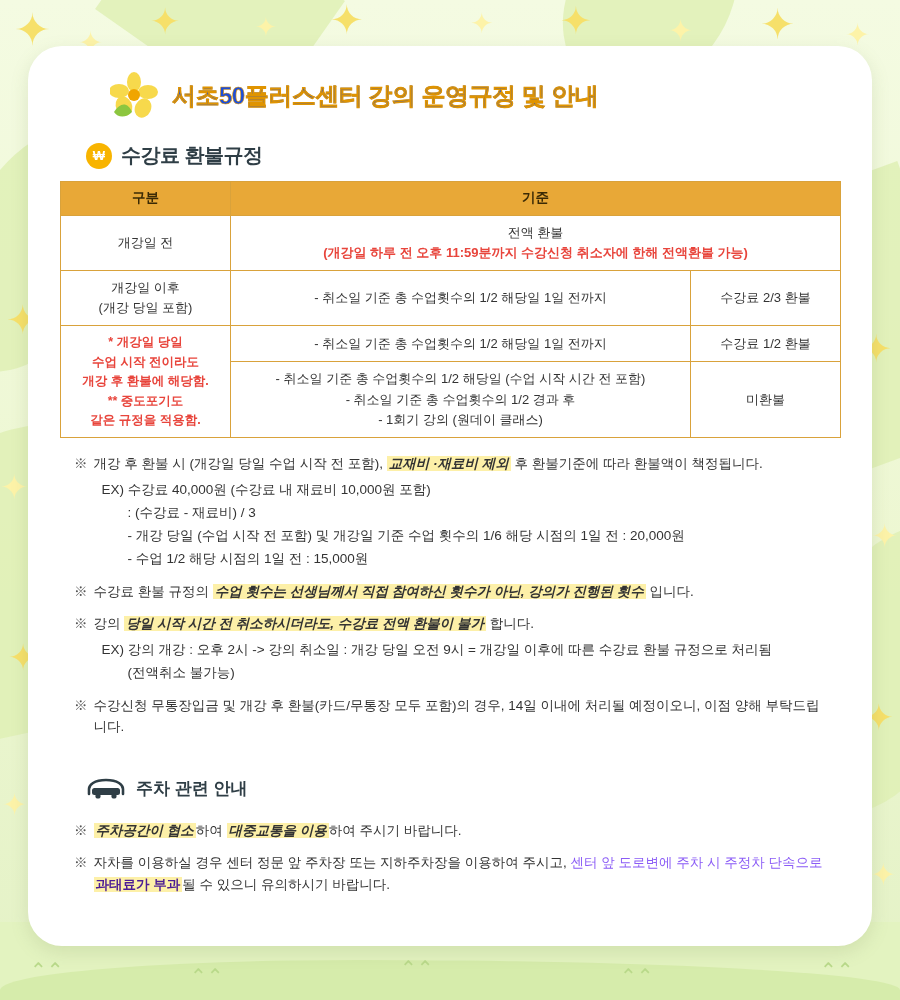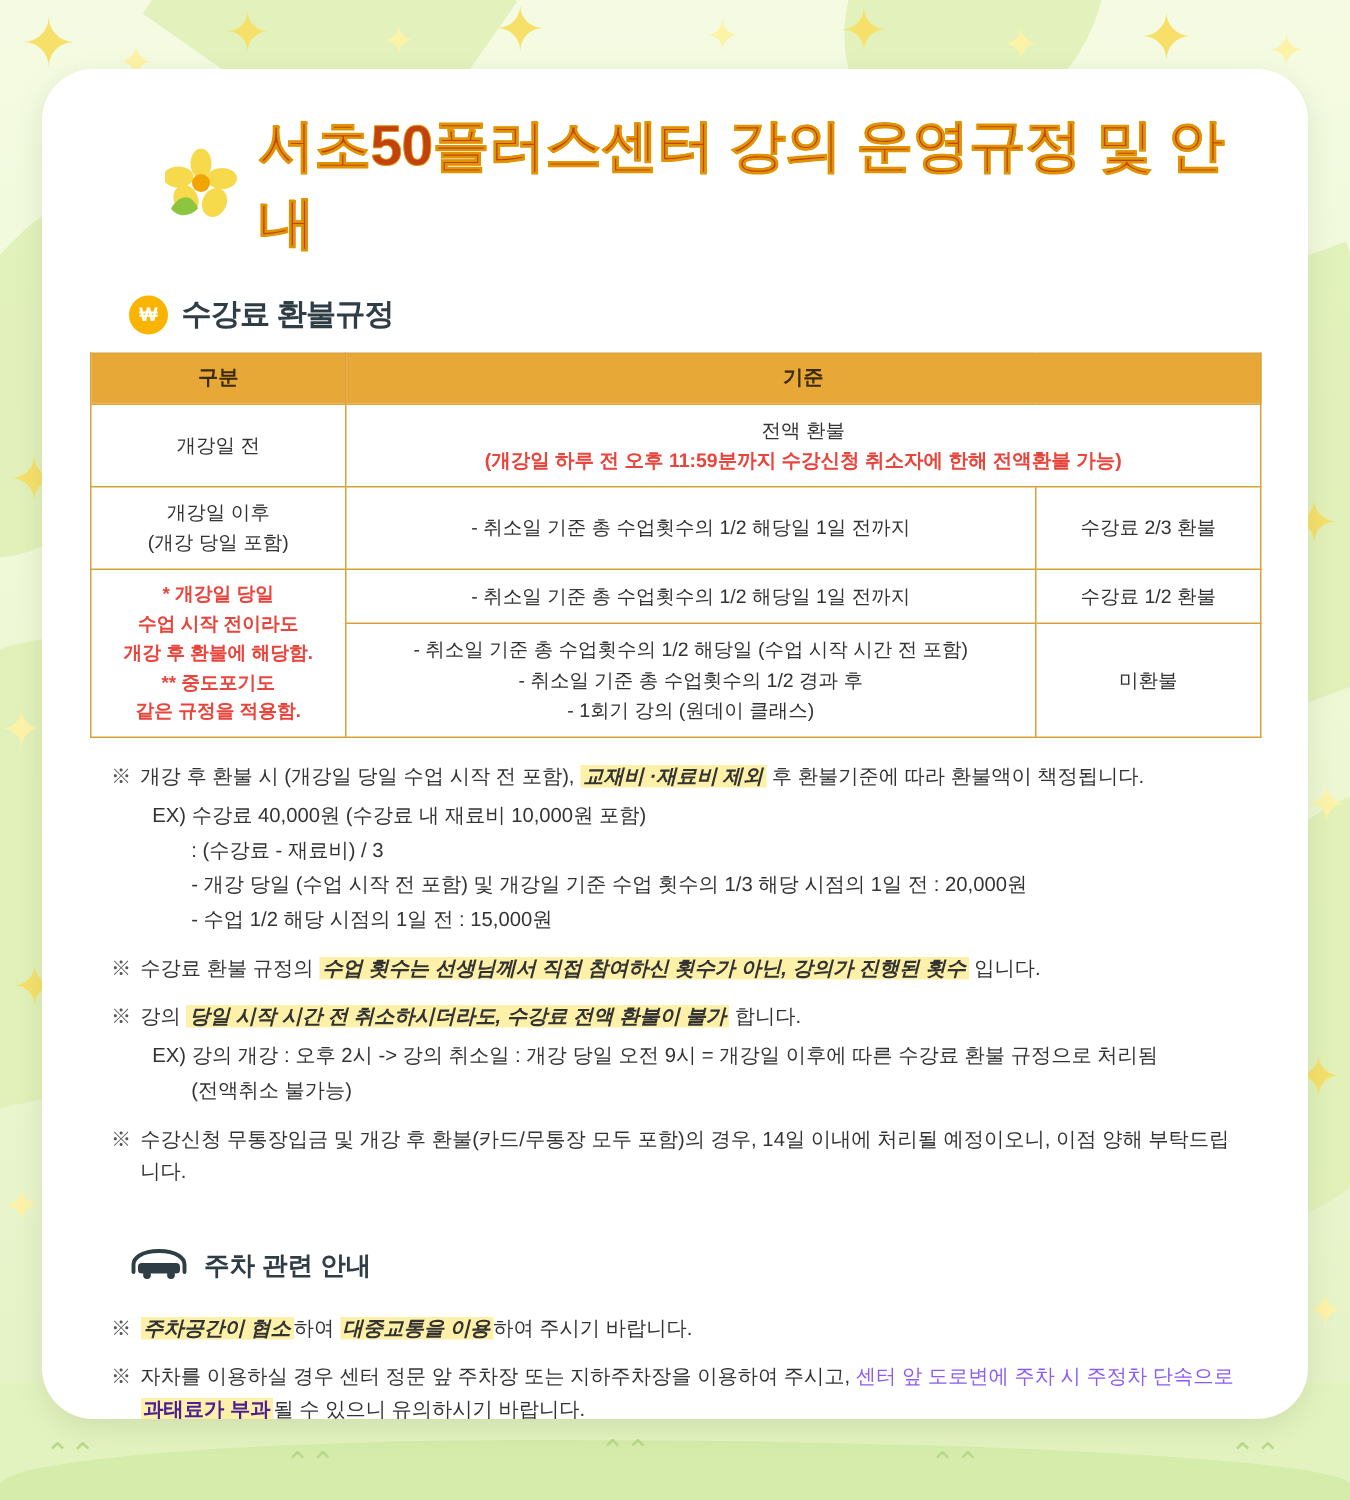--- a/index.html
+++ b/index.html
@@ -80,23 +80,23 @@
     padding-left: 50px;
   }
   .flower {
     position: relative;
     width: 48px;
     height: 48px;
     flex: 0 0 48px;
   }
   .title-text {
     font-family: "Liberation Sans", sans-serif;
-    font-size: 38px;
-    font-weight: bold;
-    color: #c2410c;
+    font-size: 24px;
+    font-weight: bold;
+    color: #1d4ed8;
     letter-spacing: -0.5px;
     -webkit-text-stroke: 0.6px #e09400;
   }
 
   
   .sec-head {
     display: flex;
     align-items: center;
     gap: 9px;
     margin: 22px 0 12px 26px;
@@ -315,21 +315,21 @@
     </table>
 
     <div class="notes">
       <div class="note">
         <span class="mark">※</span>
         <span class="body">
           <span>개강 후 환불 시 (개강일 당일 수업 시작 전 포함), <span class="hl">교재비 ·재료비 제외</span> 후 환불기준에 따라 환불액이 책정됩니다.</span>
           <div class="sub">
             <div>EX) 수강료 40,000원 (수강료 내 재료비 10,000원 포함)</div>
             <div class="sub2">: (수강료 - 재료비) / 3</div>
-            <div class="sub2">- 개강 당일 (수업 시작 전 포함) 및 개강일 기준 수업 횟수의 1/3 해당 시점의 1일 전 : 20,000원</div>
+            <div class="sub2">- 개강 당일 (수업 시작 전 포함) 및 개강일 기준 수업 횟수의 1/6 해당 시점의 1일 전 : 20,000원</div>
             <div class="sub2">- 수업 1/2 해당 시점의 1일 전 : 15,000원</div>
           </div>
         </span>
       </div>
 
       <div class="note">
         <span class="mark">※</span>
         <span class="body">
           <span>수강료 환불 규정의 <span class="hl">수업 횟수는 선생님께서 직접 참여하신 횟수가 아닌, 강의가 진행된 횟수</span> 입니다.</span>
         </span>

